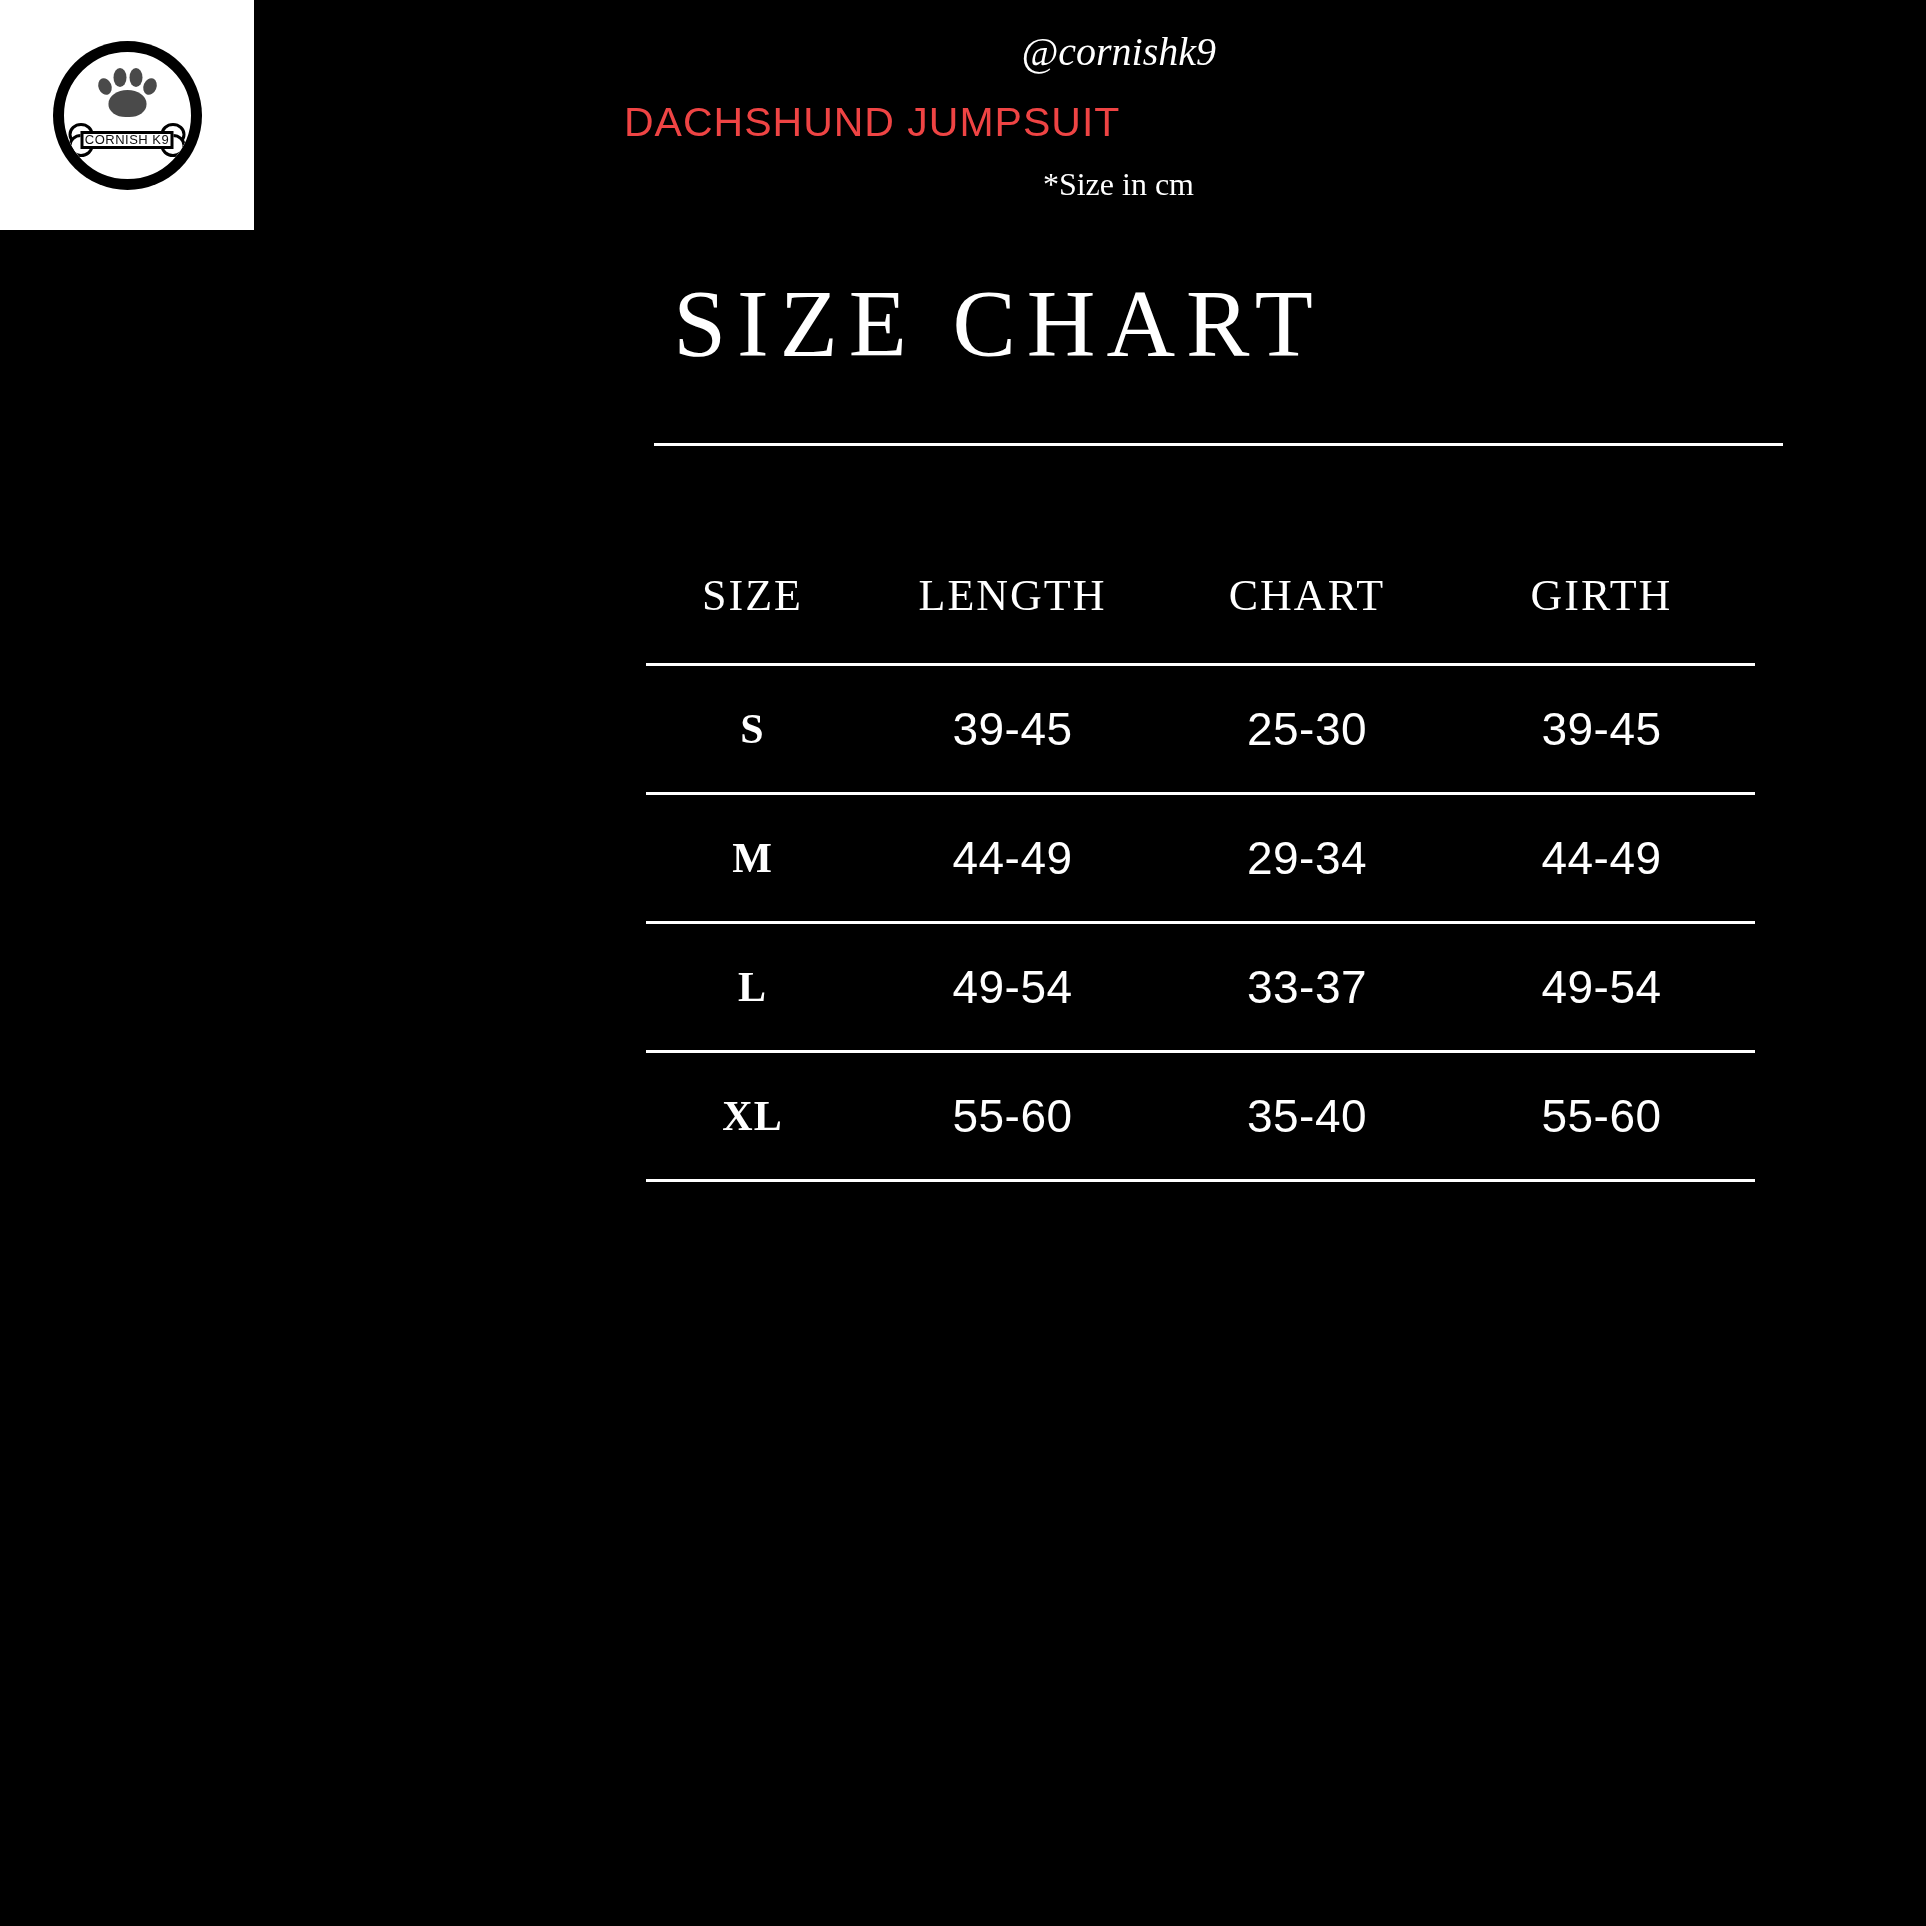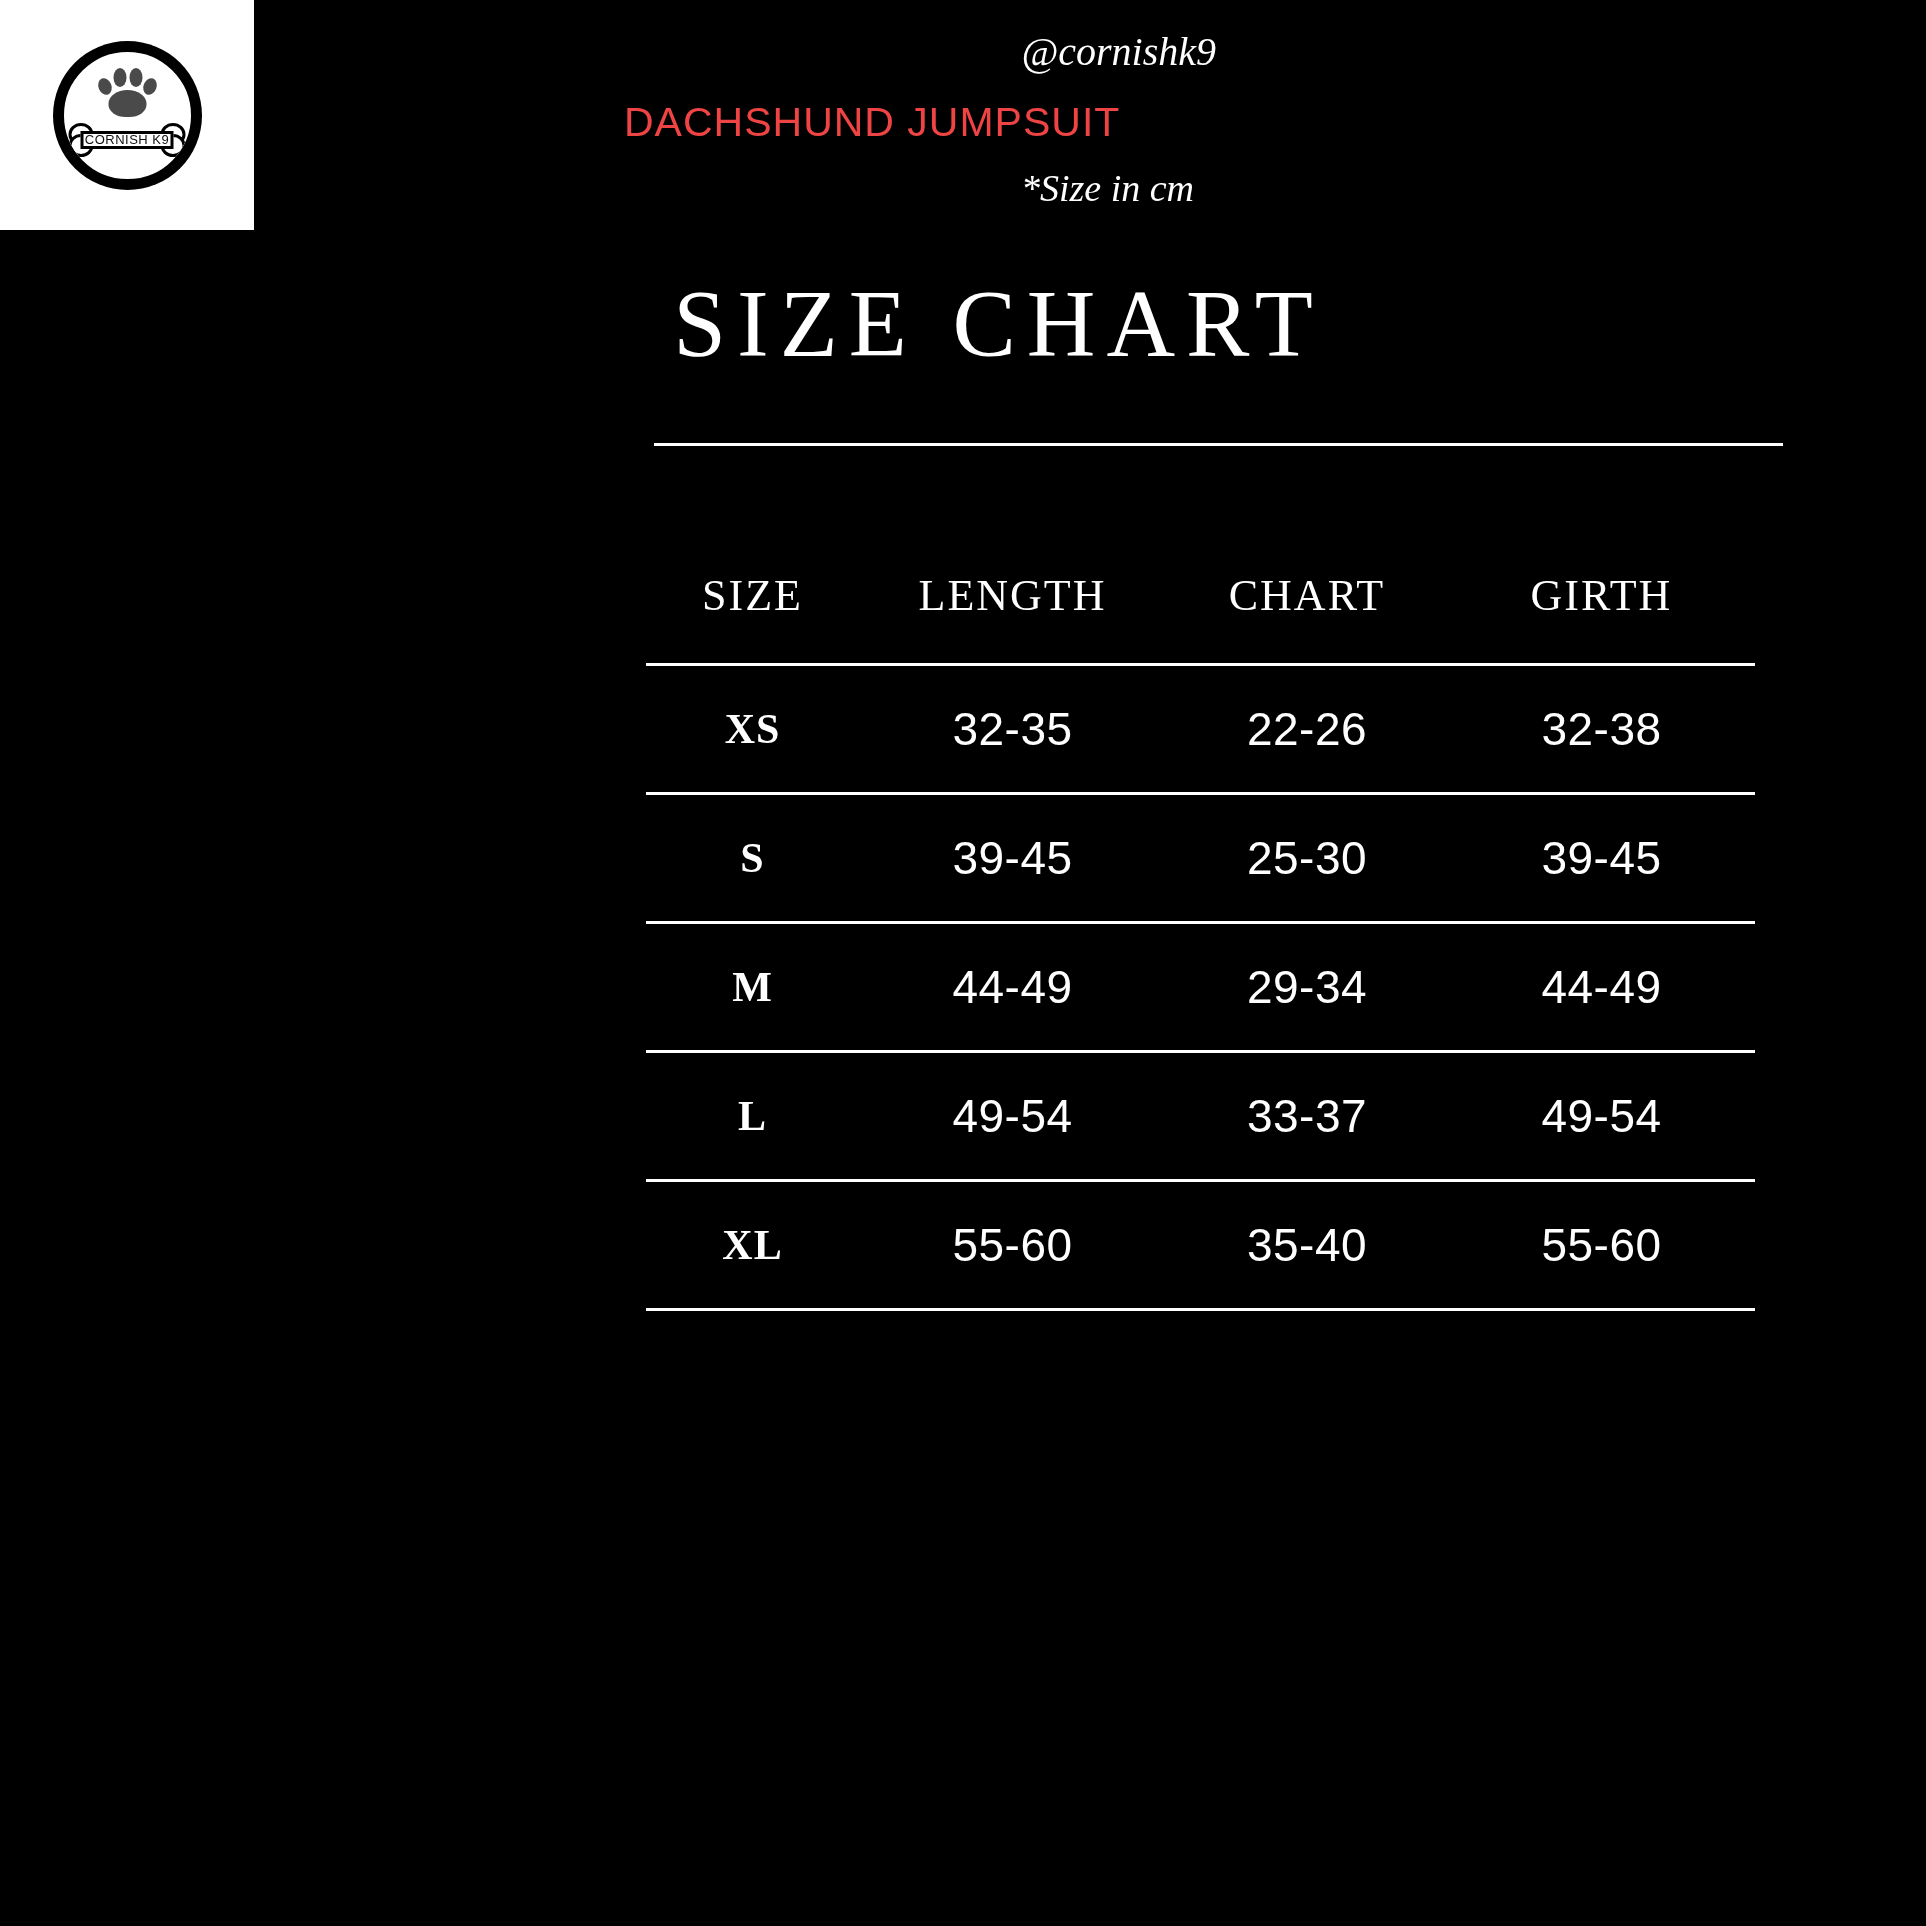--- a/index.html
+++ b/index.html
@@ -126,22 +126,21 @@
     top: 28px;
     font-size: 40px;
     font-style: italic;
     font-family: "Liberation Serif", serif;
     white-space: nowrap;
   }
   .unit-note {
     position: absolute;
     right: 733px;
     top: 166px;
-    font-size: 38px;
-    font-style: italic;
+    font-size: 32px;
     font-family: "Liberation Serif", serif;
     white-space: nowrap;
   }
 
   
   .size-chart-heading {
     position: absolute;
     left: 0; right: 0;
     top: 269px;
     text-align: center;
@@ -246,26 +245,20 @@
     <thead>
       <tr>
         <th>SIZE</th>
         <th>LENGTH</th>
         <th>CHART</th>
         <th>GIRTH</th>
       </tr>
     </thead>
     <tbody>
       <tr>
-        <td class="size-cell">XS</td>
-        <td>32-35</td>
-        <td>22-26</td>
-        <td>32-38</td>
-      </tr>
-      <tr>
         <td class="size-cell">S</td>
         <td>39-45</td>
         <td>25-30</td>
         <td>39-45</td>
       </tr>
       <tr>
         <td class="size-cell">M</td>
         <td>44-49</td>
         <td>29-34</td>
         <td>44-49</td>

